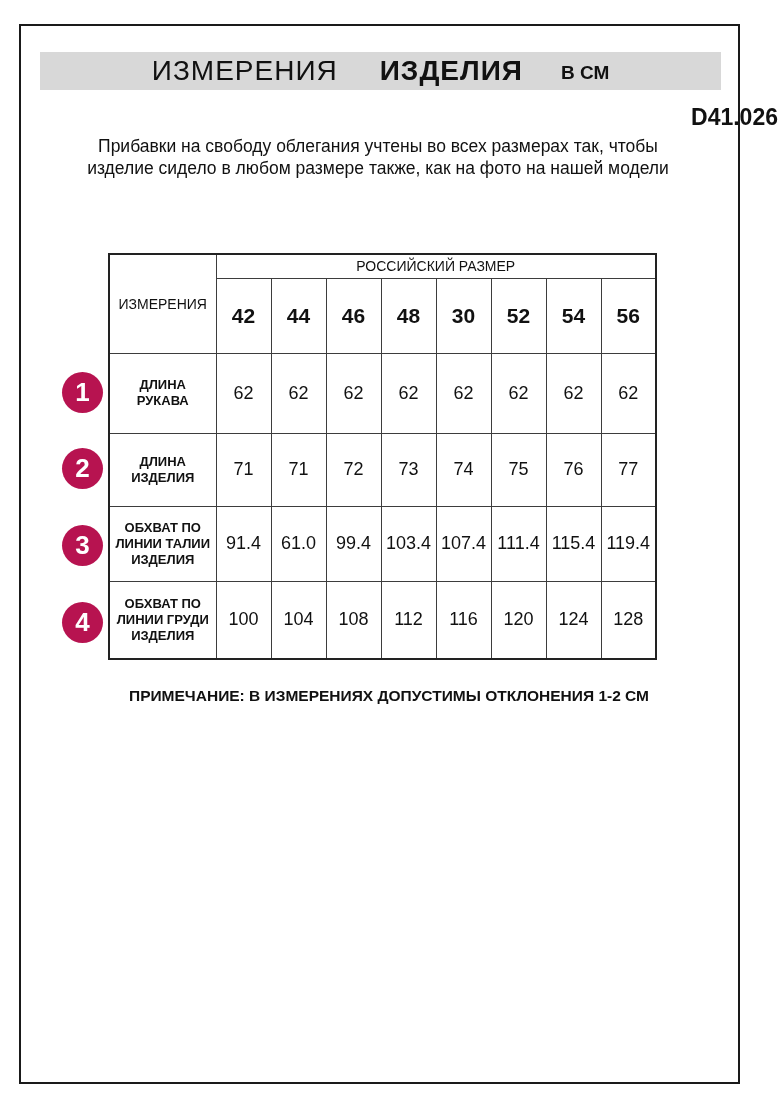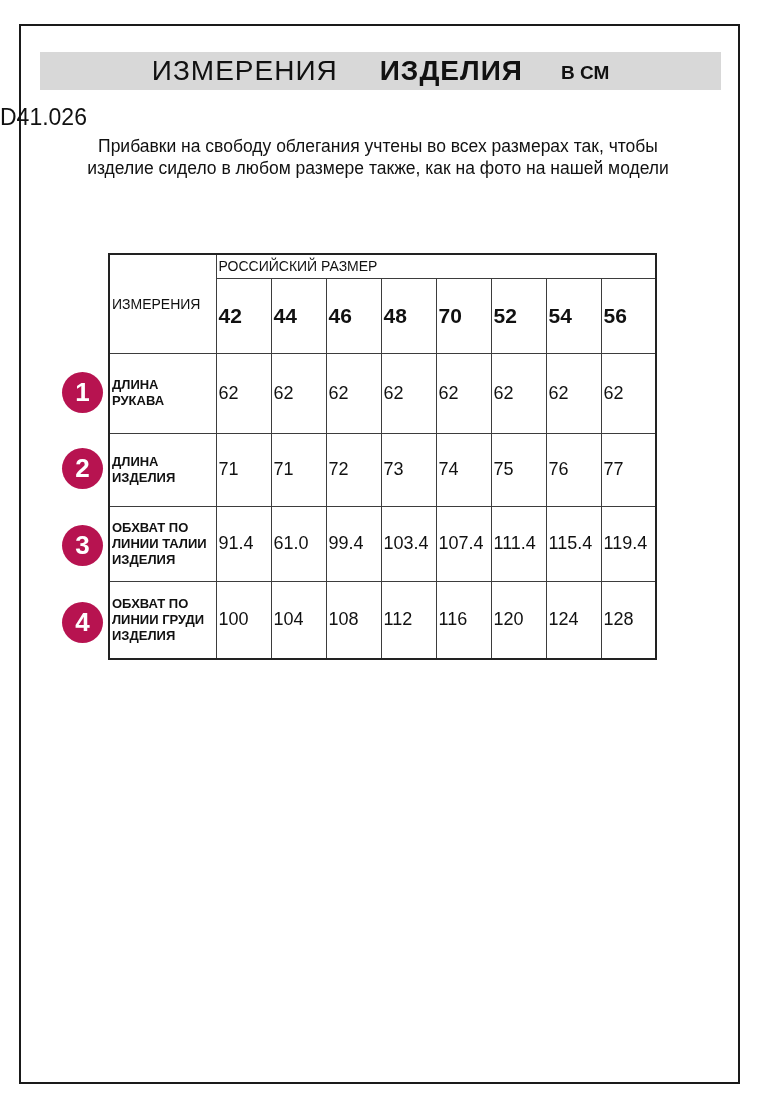--- a/index.html
+++ b/index.html
@@ -43,42 +43,42 @@
   .title-units {
     font-size: 19px;
     font-weight: 700;
     margin-left: 38px;
     padding-top: 3px;
   }
   .product-code {
     position: absolute;
     left: 0; top: 104px;
     width: 778px;
-    text-align: left;
+    text-align: right;
     font-size: 23px;
-    font-weight: 400;
+    font-weight: 700;
   }
   .description {
     position: absolute;
     left: 78px; top: 136px;
     width: 600px;
     text-align: center;
     font-size: 17.5px;
     line-height: 21.5px;
     font-weight: 400;
   }
   table.size-table {
     position: absolute;
     left: 108px; top: 253px;
     border-collapse: collapse;
     table-layout: fixed;
   }
   table.size-table td {
     border: 1.5px solid var(--grid_line, #3d3d3d);
-    text-align: left;
+    text-align: center;
     vertical-align: middle;
     padding: 0 2px;
     box-sizing: border-box;
   }
   table.size-table { border: 2px solid #222; }
   td.lbl-head {
     width: 107px;
     font-size: 14px;
   }
   td.group-head {
@@ -143,21 +143,21 @@
     <tbody>
       <tr>
         <td class="lbl-head" rowspan="2">ИЗМЕРЕНИЯ</td>
         <td class="group-head" colspan="8">РОССИЙСКИЙ РАЗМЕР</td>
       </tr>
       <tr class="sizes-row">
         <td>42</td>
         <td>44</td>
         <td>46</td>
         <td>48</td>
-        <td>70</td>
+        <td>30</td>
         <td>52</td>
         <td>54</td>
         <td>56</td>
       </tr>
       <tr class="data-row r1">
         <td class="lbl">ДЛИНА РУКАВА</td>
         <td>62</td>
         <td>62</td>
         <td>62</td>
         <td>62</td>
@@ -208,13 +208,14 @@
   <div class="badge b2">
       <span>2</span>
     </div>
   <div class="badge b3">
       <span>3</span>
     </div>
   <div class="badge b4">
       <span>4</span>
     </div>
 
+  <div class="note">ПРИМЕЧАНИЕ: В ИЗМЕРЕНИЯХ ДОПУСТИМЫ ОТКЛОНЕНИЯ 1-2 СМ</div>
 </div>
 
 </body></html>

